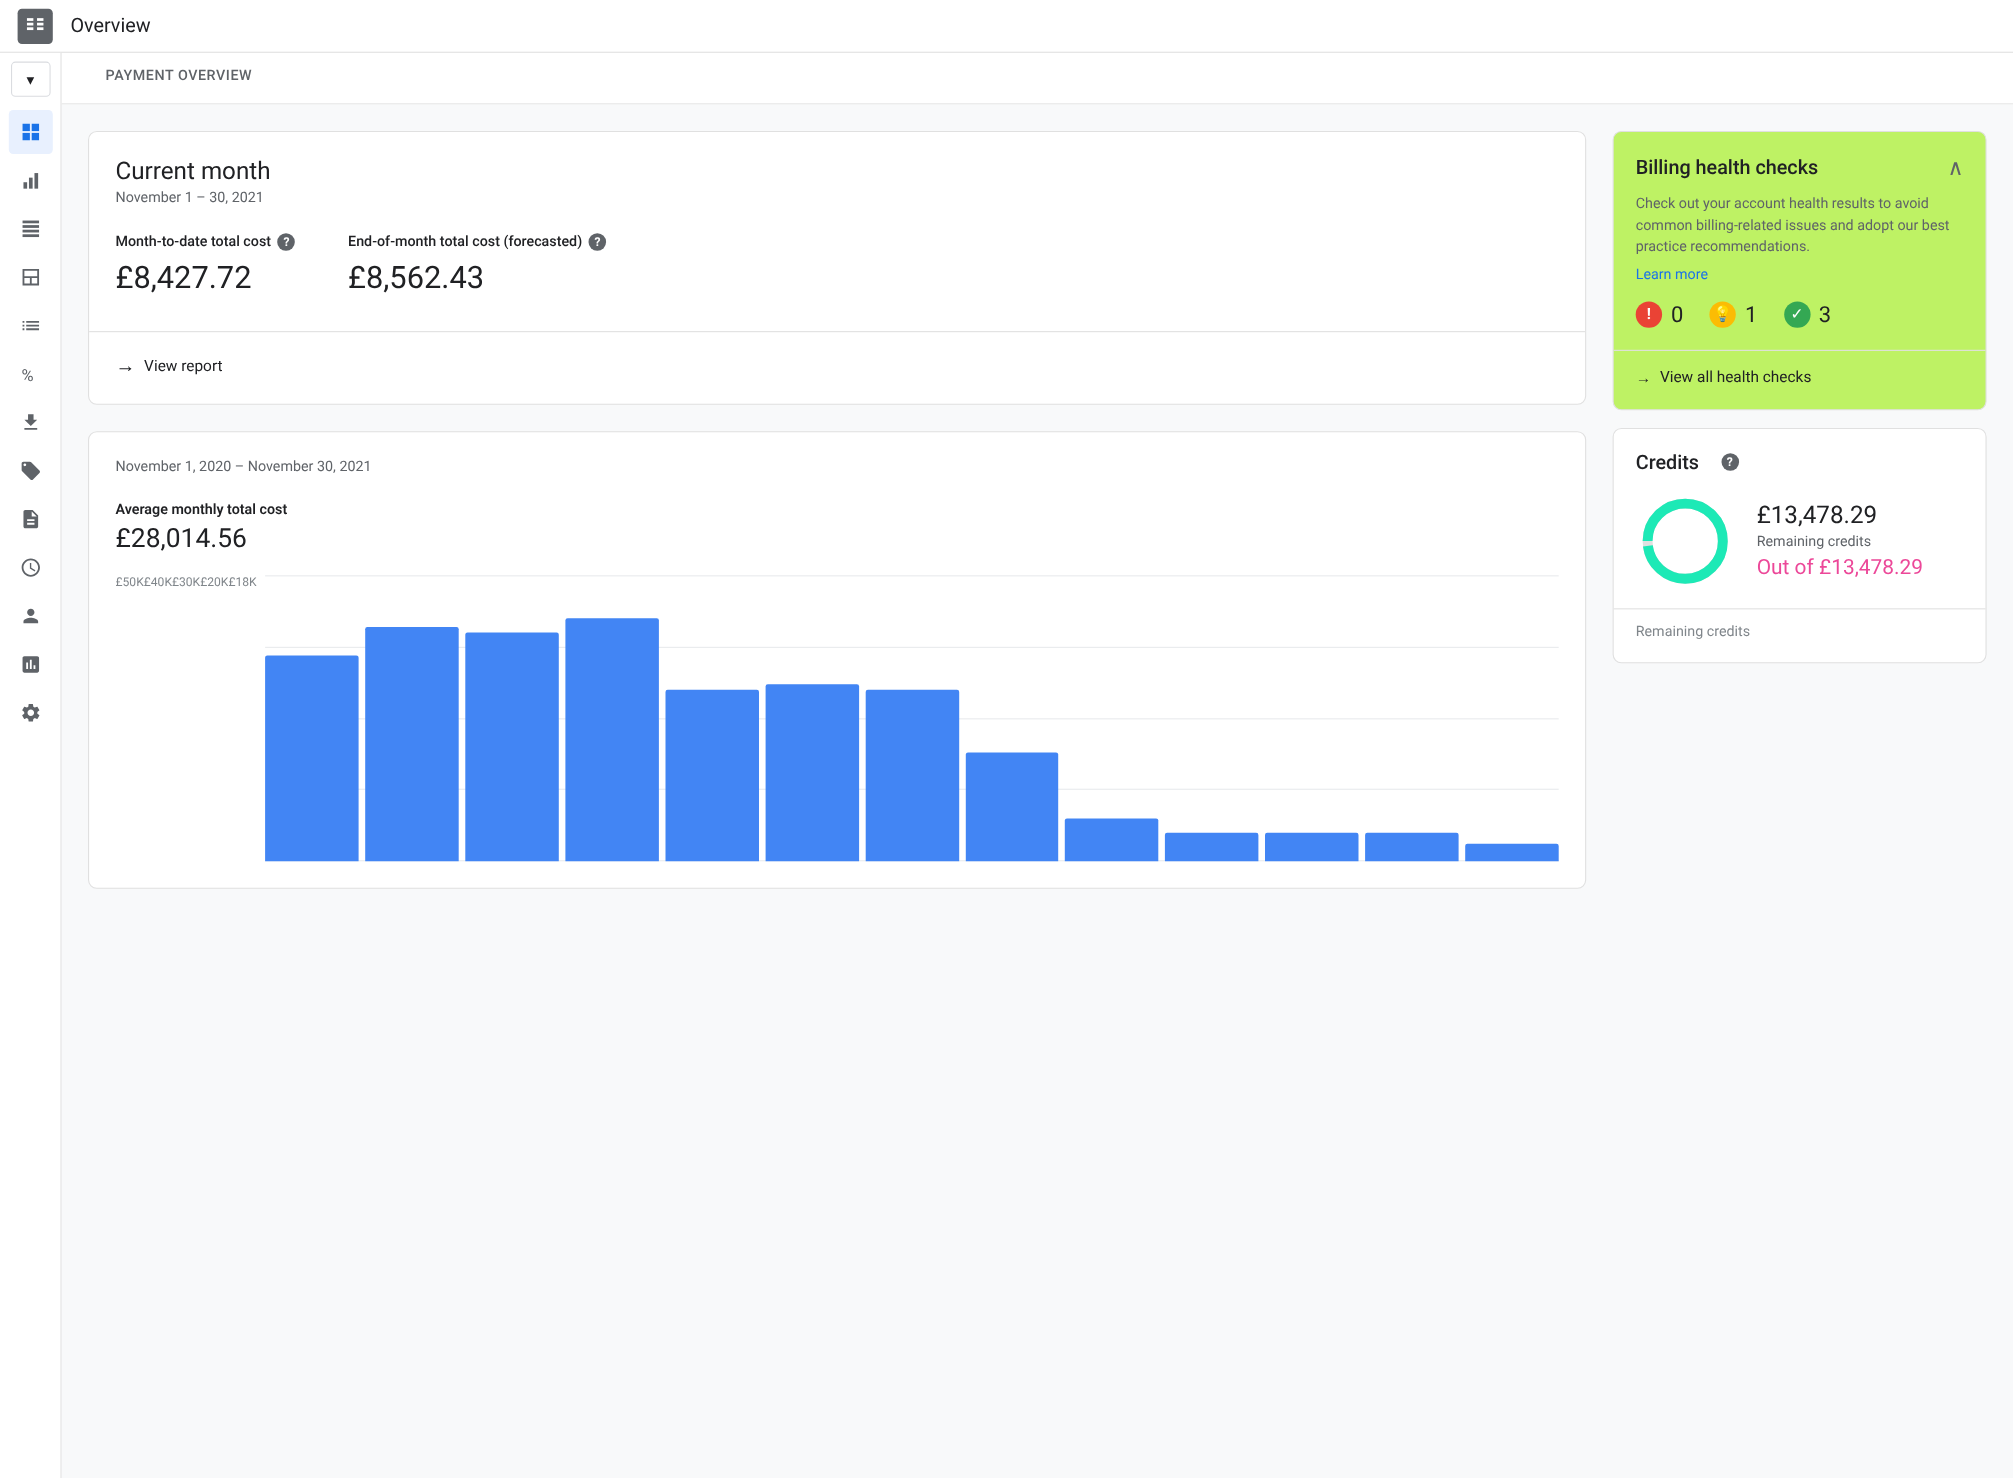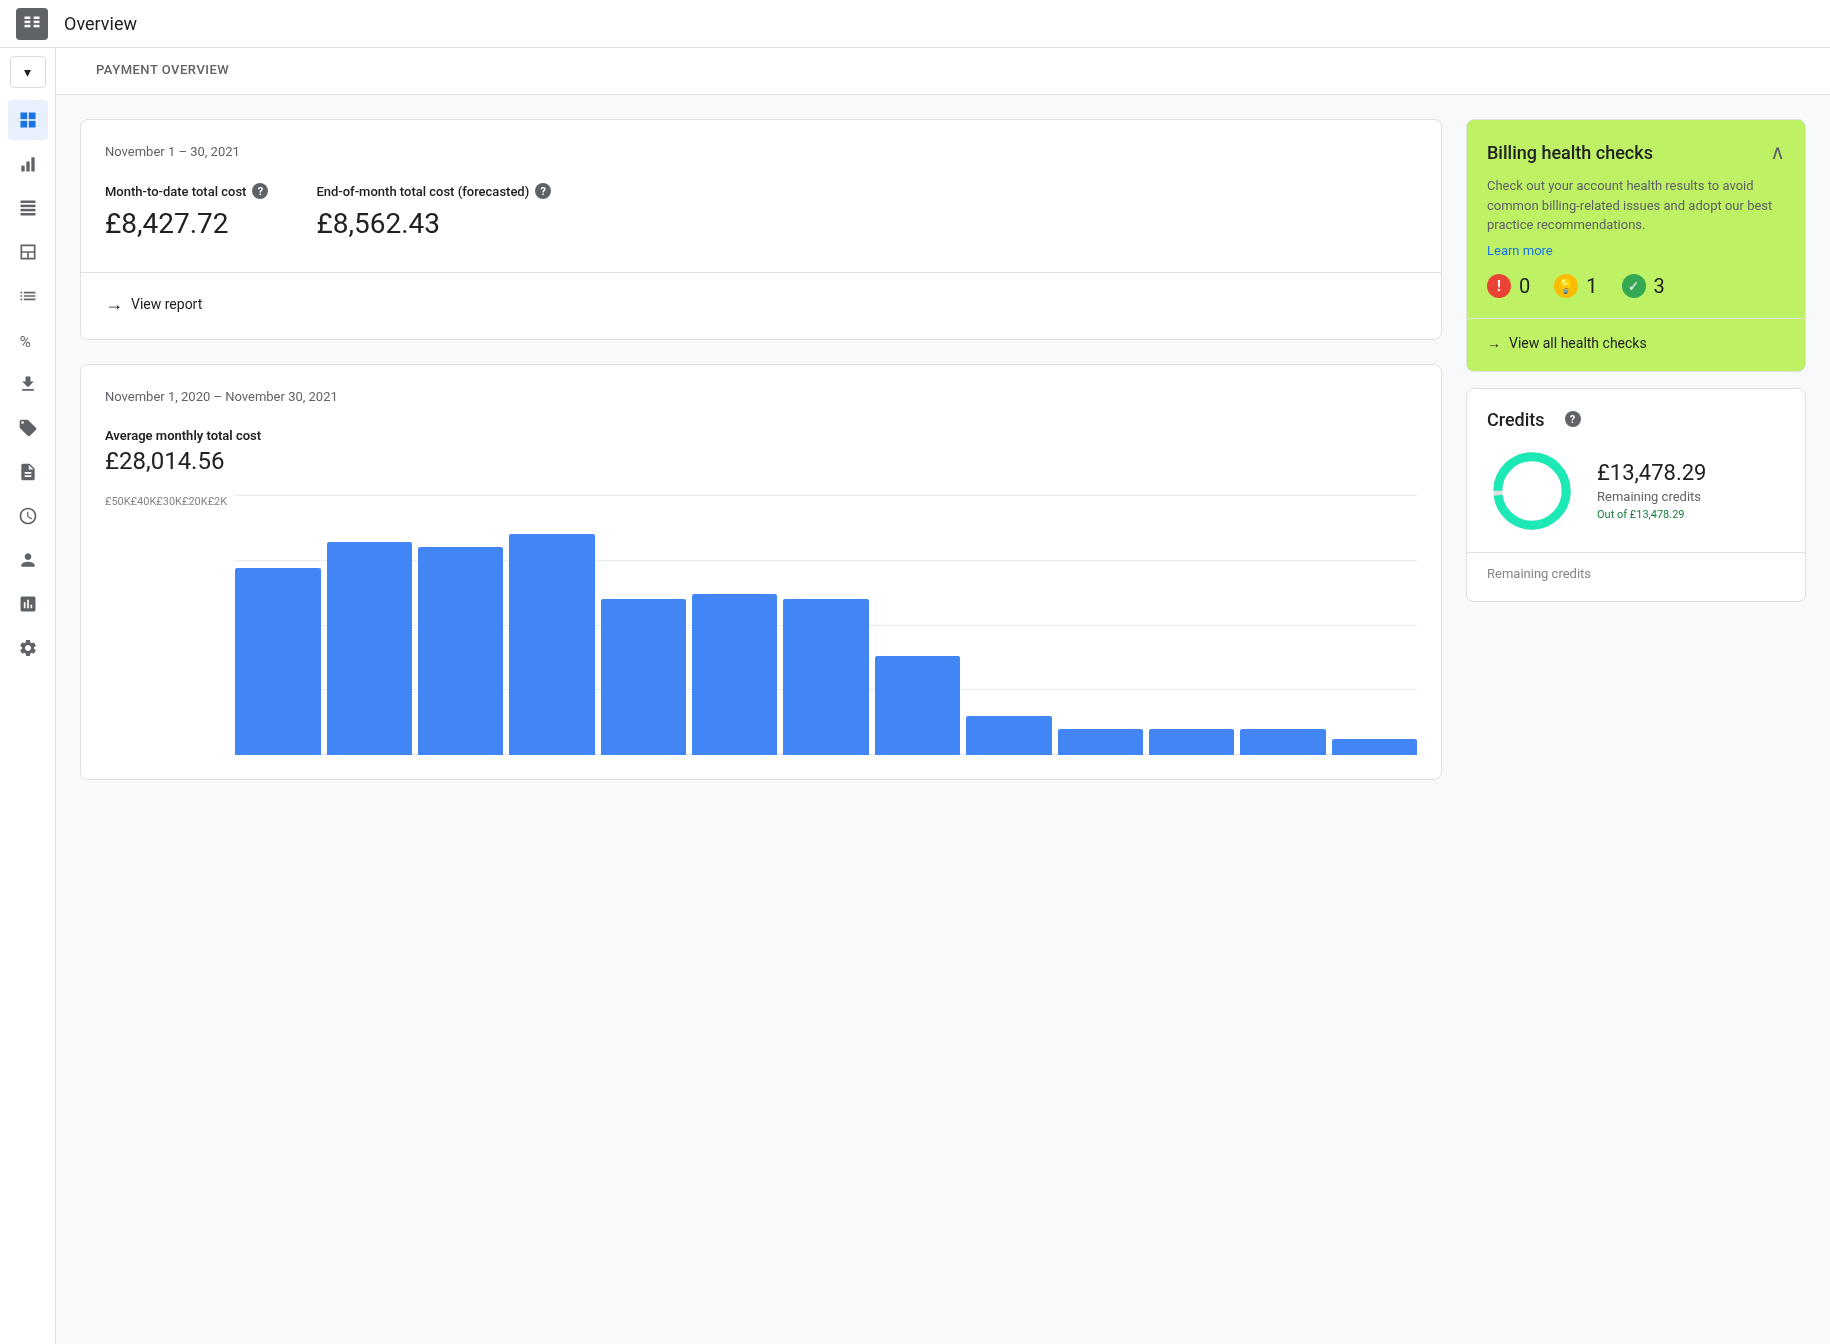--- a/index.html
+++ b/index.html
@@ -412,22 +412,22 @@
       font-weight: 400;
       color: #202124;
       margin-bottom: 4px;
     }
     .credits-remaining-label {
       font-size: 13px;
       color: #5f6368;
       margin-bottom: 4px;
     }
     .credits-out-of {
-      font-size: 11px;
-      color: #15803d;
+      font-size: 19px;
+      color: #ec4899;
     }
     .credits-footer {
       border-top: 1px solid #e0e0e0;
       margin: 0 -20px;
       padding: 12px 20px 0;
     }
     .credits-footer-label {
       font-size: 13px;
       color: #80868b;
     }
@@ -552,20 +552,21 @@
 
     <div class="tabs-bar">
       <div class="tab">PAYMENT OVERVIEW</div>
     </div>
 
     <div class="page-content">
 
       <div class="left-column">
 
         <div class="card">
+          <div class="card-title">Current month</div>
           <div class="card-subtitle">November 1 – 30, 2021</div>
 
           <div class="cost-row">
             <div class="cost-item">
               <div class="cost-label">
                 <span>Month-to-date total cost</span>
                 <span class="help-icon">?</span>
               </div>
               <div class="cost-value">£8,427.72</div>
             </div>
@@ -590,21 +591,21 @@
 
           <div class="avg-label">Average monthly total cost</div>
           <div class="avg-value">£28,014.56</div>
 
           <div class="chart-container">
             <div class="chart-y-labels">
               <span class="chart-y-label">£50K</span>
               <span class="chart-y-label">£40K</span>
               <span class="chart-y-label">£30K</span>
               <span class="chart-y-label">£20K</span>
-              <span class="chart-y-label">£2K</span>
+              <span class="chart-y-label">£18K</span>
             </div>
             <div class="chart-bars-area" id="chart-bars">
               <div class="chart-grid-lines">
                 <div class="chart-grid-line"></div>
                 <div class="chart-grid-line"></div>
                 <div class="chart-grid-line"></div>
                 <div class="chart-grid-line"></div>
                 <div class="chart-grid-line"></div>
               </div>
             <div class="bar" style="height: 72%;"></div>

